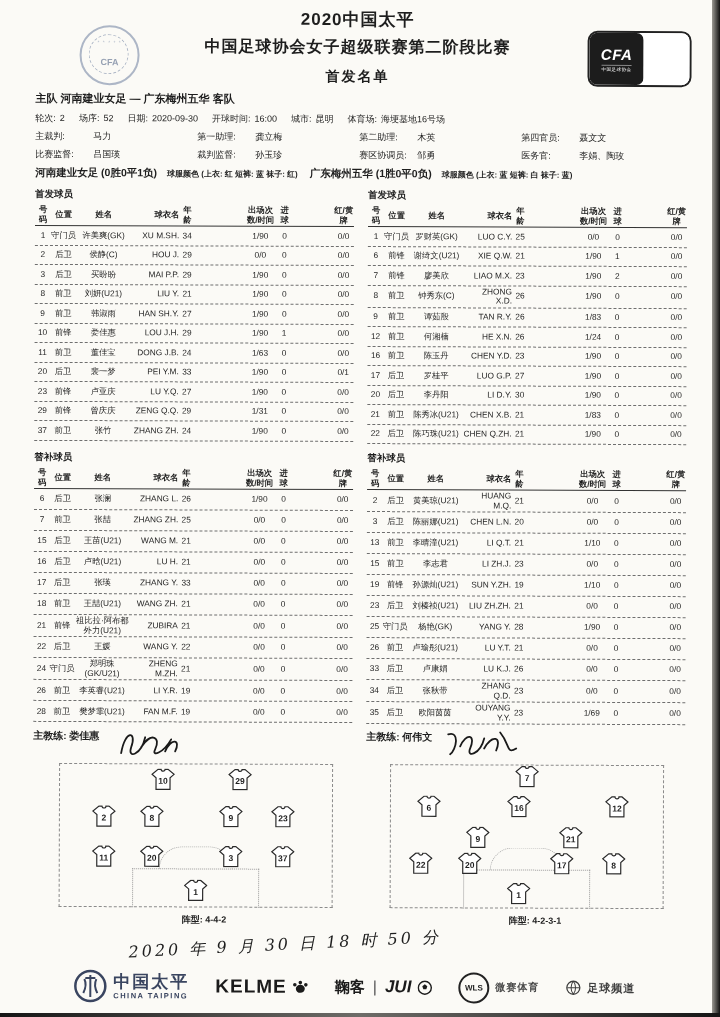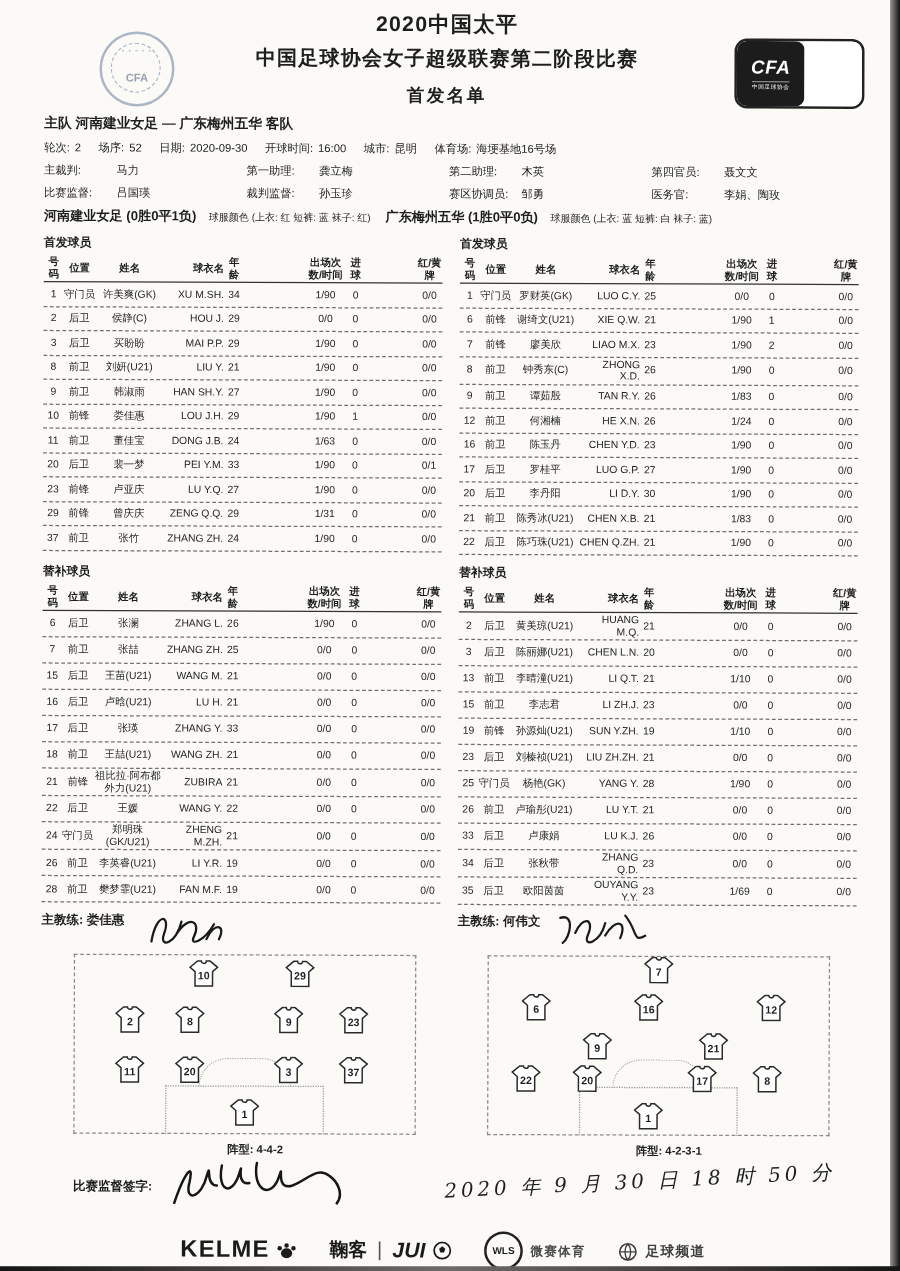--- a/index.html
+++ b/index.html
@@ -29,21 +29,21 @@
   .teamline{font-size:11px;font-weight:bold;margin-bottom:6px;}
   .inforow{display:flex;margin-bottom:5px;}
   .inforow .item{white-space:nowrap;margin-right:0;}
   .inforow .lbl{margin-right:4px;}
   .inforow .val{margin-right:14px;}
   .offrow{display:flex;margin-bottom:5px;}
   .offrow .item{width:25%;display:flex;}
   .offrow .lbl{width:58px;}
   .recrow{display:flex;align-items:baseline;margin-top:4px;}
   .rec{font-size:10.5px;font-weight:bold;}
-  .kit{font-size:8px;font-weight:normal;margin-left:10px;margin-right:12px;white-space:nowrap;}
+  .kit{font-size:8px;font-weight:bold;margin-left:10px;margin-right:12px;white-space:nowrap;}
 
   
   .cols{display:flex;gap:14px;padding:0 26px 0 34px;}
   .half{flex:1;min-width:0;}
   .sec-label{font-size:9.5px;font-weight:bold;margin:8px 0 3px 0;}
   .trow{display:flex;align-items:center;border-bottom:1px dashed #6f6f6f;min-height:18.5px;font-size:8.3px;text-align:center;}
   .thead{border-bottom:1px solid #333;font-weight:bold;min-height:15px;}
   .subs .trow{min-height:20px;}
   .cell{padding:1px 0;line-height:1.15;}
   .c-num{width:7%;}
@@ -791,30 +791,34 @@
               </svg></div>
           </div>
         <div class="formation">
           <span>阵型:</span>
           <span>4-2-3-1</span>
         </div>
       </div>
     </div>
 
     <div class="bottomrow">
-      <div class="sup">
-        <span>比赛监督签字:</span>
-        <svg width="160" height="52" viewBox="0 0 160 52">
-          <path d="M14 44 C22 20 30 10 26 28 C22 44 36 40 40 22 C44 10 38 30 48 30 M52 14 C48 34 60 40 66 20 C70 8 62 30 74 28 M80 12 C76 34 92 42 98 22 C102 10 94 34 108 30 C120 26 128 14 138 22 C144 26 150 36 144 44" stroke="#161616" fill="none" stroke-width="2" stroke-linecap="round"></path>
+      <div class="hand-date">2020 年 9 月 30 日 18 时 50 分</div>
+    </div>
+
+    <div class="sponsors">
+      <div class="sp">
+        <svg width="34" height="34" viewBox="0 0 34 34">
+          <circle cx="17" cy="17" r="15" fill="none" stroke="#3a4560" stroke-width="2.5"></circle>
+          <path d="M17 6 L17 28 M11 10 C13 14 12 20 10 24 M23 10 C21 14 22 20 24 24 M12 9 L22 9" stroke="#3a4560" fill="none" stroke-width="2"></path>
         </svg>
-      </div>
-      <div class="hand-date">2020 年 9 月 30 日 18 时 50 分</div>
-    </div>
-
-    <div class="sponsors">
+        <div class="tp-text">
+          <span class="tp-cn">中国太平</span>
+          <span class="tp-en">CHINA TAIPING</span>
+        </div>
+      </div>
       <div class="sp">
         <span class="kelme">KELME</span>
         <svg width="16" height="14" viewBox="0 0 16 14">
           <ellipse cx="8" cy="9" rx="4.5" ry="4" fill="#1b1b1b"></ellipse>
           <circle cx="2.5" cy="5" r="1.8" fill="#1b1b1b"></circle>
             <circle cx="8" cy="2.8" r="1.8" fill="#1b1b1b"></circle>
             <circle cx="13.5" cy="5" r="1.8" fill="#1b1b1b"></circle>
         </svg>
       </div>
       <div class="sp">

